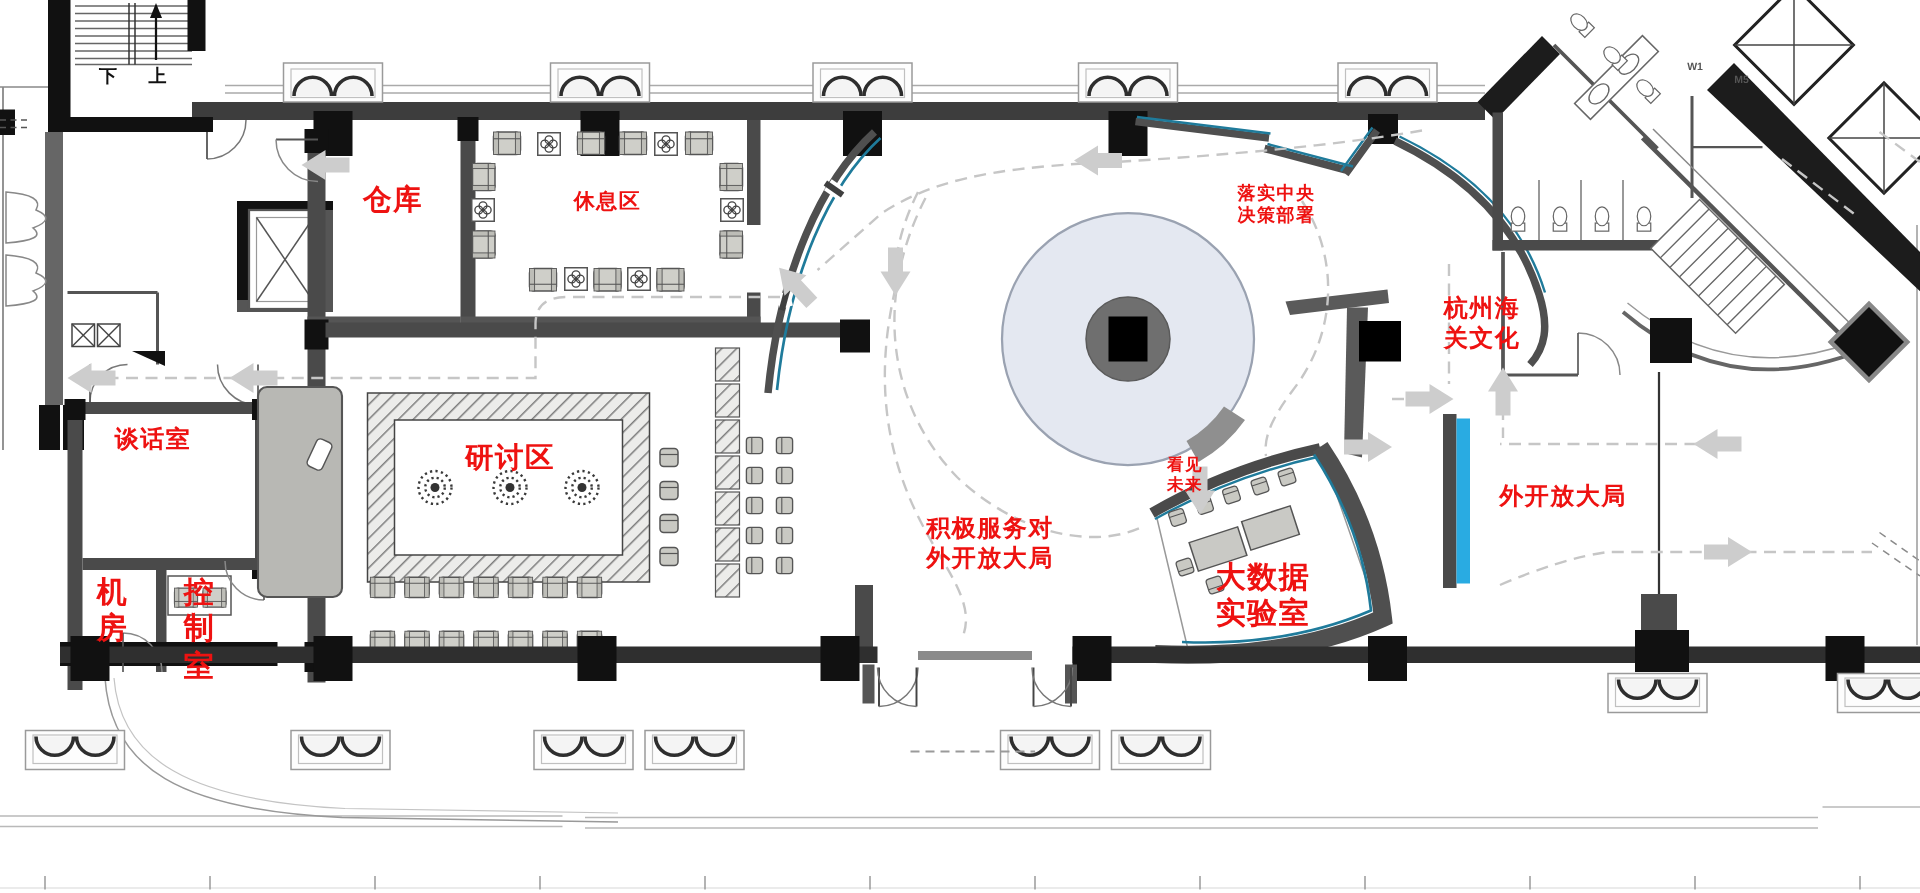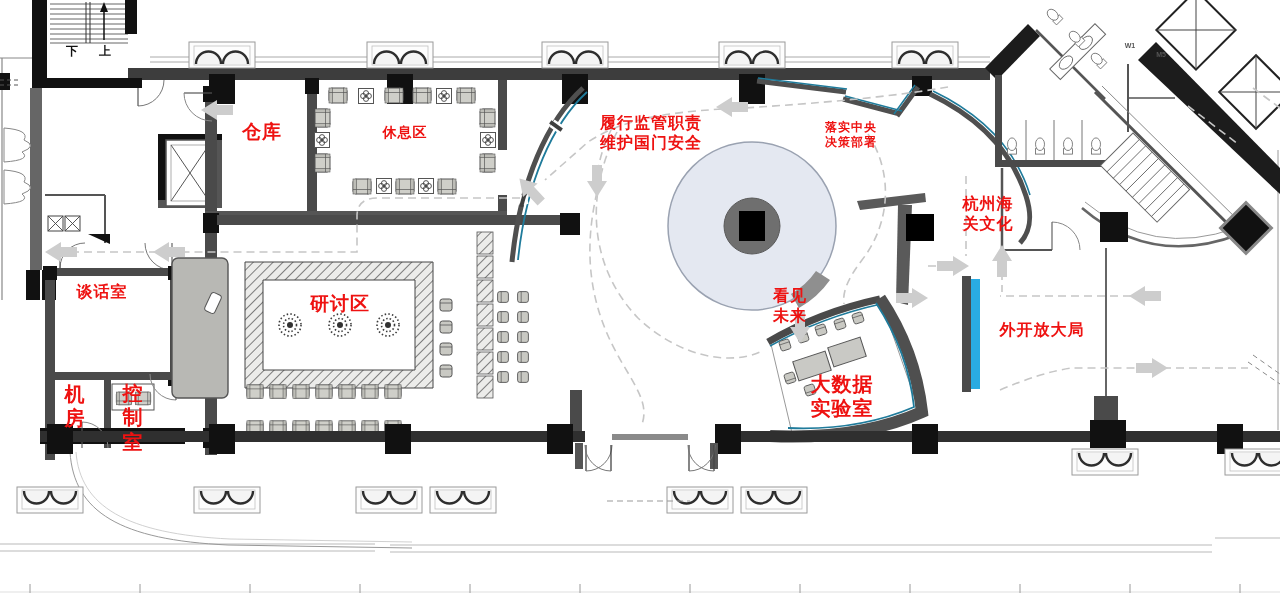--- a/index.html
+++ b/index.html
@@ -2,21 +2,21 @@
 <html><head>
 <meta charset="utf-8">
 <title>Floor Plan</title>
 <style>
   html,body{margin:0;padding:0;background:#fff;}
   .plan{position:relative;width:1280px;height:595px;background:#ffffff;overflow:hidden;
         font-family:"Liberation Sans",sans-serif;}
   .plan svg{position:absolute;left:0;top:0;}
   .lbl{position:absolute;transform:translate(-50%,-50%);color:#ee1211;font-weight:bold;
        text-align:center;white-space:pre-line;line-height:1.22;letter-spacing:1px;
-       font-family:Liberation Mono, monospace;}
+       font-family:Liberation Sans, sans-serif;}
   .lbl-dark{position:absolute;transform:translate(-50%,-50%);color:#111;font-weight:bold;
        font-family:"Liberation Sans",sans-serif;}
   .lbl-tiny{position:absolute;transform:translate(-50%,-50%);color:#555;font-weight:bold;
        font-family:"Liberation Sans",sans-serif;}
 </style>
 </head>
 <body>
 
 <div class="plan">
 
@@ -422,30 +422,30 @@
   <use href="#arrow" transform="translate(1002,262) rotate(270)"></use>
   <use href="#arrow" transform="translate(1146,296) rotate(180)"></use>
   <use href="#arrow" transform="translate(1151,368)"></use>
   <use href="#arrow" transform="translate(911,298)"></use>
   <use href="#arrow" transform="translate(800,326) rotate(90)"></use>
 </g>
 </svg>
 
 <div class="lbl" style="left:262px;top:134px;font-size:19px">仓库</div>
 <div class="lbl" style="left:405px;top:134px;font-size:14px">休息区</div>
-<div class="lbl" style="left:651px;top:135px;font-size:16px">履行监管职责
-维护国门安全</div>
 <div class="lbl" style="left:851px;top:136px;font-size:12px">落实中央
 决策部署</div>
 <div class="lbl" style="left:988px;top:216px;font-size:16px">杭州海
 关文化</div>
 <div class="lbl" style="left:102px;top:294px;font-size:16px">谈话室</div>
 <div class="lbl" style="left:340px;top:306px;font-size:19px">研讨区</div>
-<div class="lbl" style="left:790px;top:308px;font-size:16px">看见
+<div class="lbl" style="left:790px;top:318px;font-size:11px">看见
 未来</div>
+<div class="lbl" style="left:660px;top:363px;font-size:16px">积极服务对
+外开放大局</div>
 <div class="lbl" style="left:842px;top:398px;font-size:20px">大数据
 实验室</div>
 <div class="lbl" style="left:1042px;top:332px;font-size:16px">外开放大局</div>
 <div class="lbl" style="left:75px;top:408px;font-size:20px">机
 房</div>
 <div class="lbl" style="left:133px;top:420px;font-size:20px">控
 制
 室</div>
 
 <div class="lbl-dark" style="left:72px;top:51px;font-size:12px">下</div>

